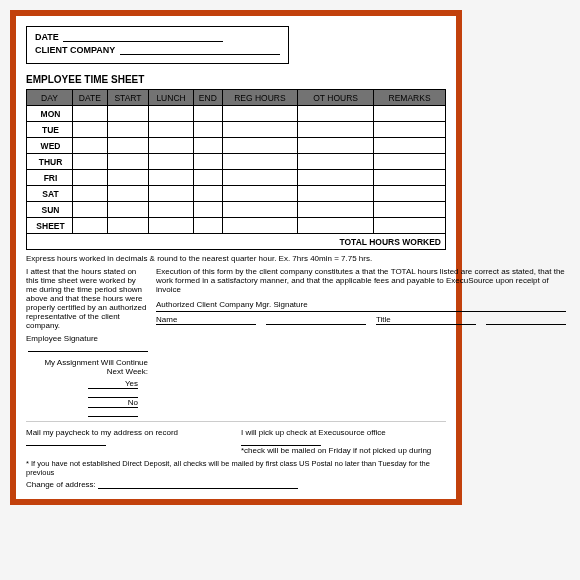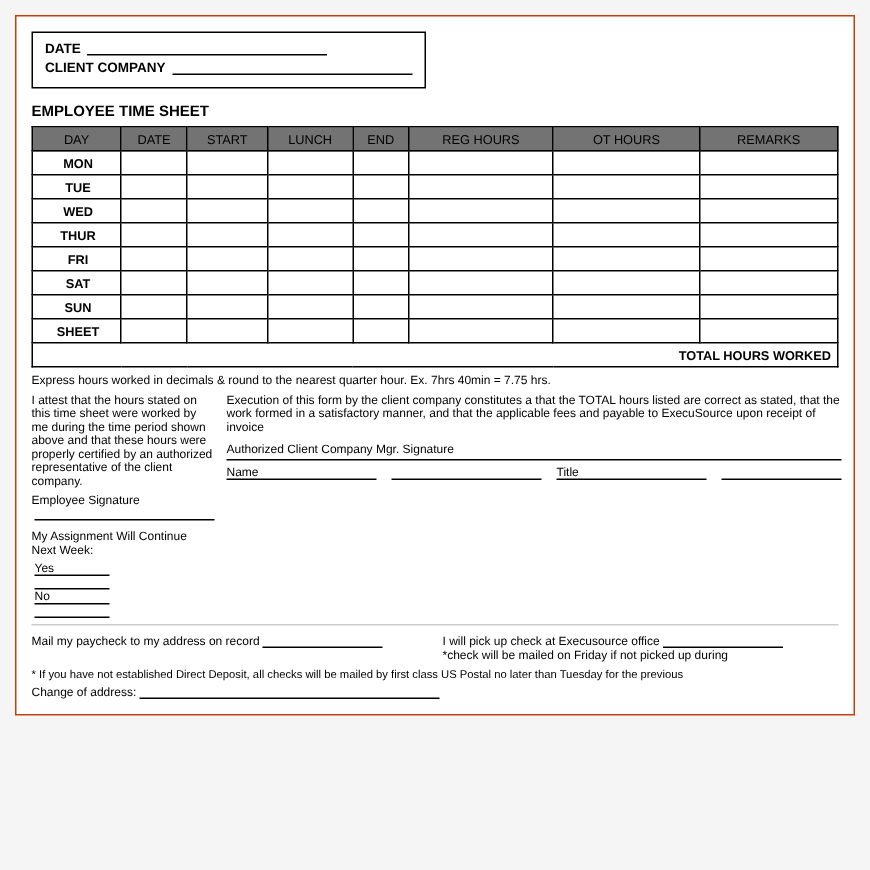--- a/index.html
+++ b/index.html
@@ -5,24 +5,24 @@
     * { margin: 0; padding: 0; box-sizing: border-box; }
     body {
       width: 580px;
       height: 580px;
       background: #f5f5f5;
       font-family: Arial, sans-serif;
       font-size: 9px;
       overflow: hidden;
     }
     .page {
-      width: 560px;
+      width: 452px;
       margin: 10px;
       background: #fff;
-      border: 1px solid #c2410c;
+      border: 6px solid #c2410c;
       padding: 10px;
     }
     .header-box {
       border: 1px solid #000;
       padding: 5px 8px;
       margin-bottom: 6px;
       display: inline-block;
       min-width: 260px;
     }
     .header-line {
@@ -89,21 +89,21 @@
       margin-left: 2px;
       vertical-align: bottom;
     }
     .sig-line-full {
       border-bottom: 1px solid #000;
       display: block;
       width: 100%;
       margin-top: 2px;
     }
     .assignment-area {
-      text-align: left;
+      text-align: right;
       margin-top: 6px;
       font-size: 8px;
     }
     .assignment-area .yes-no {
       margin-top: 3px;
     }
     .assignment-area .yes-no span {
       display: inline-block;
       width: 50px;
       border-bottom: 1px solid #000;

